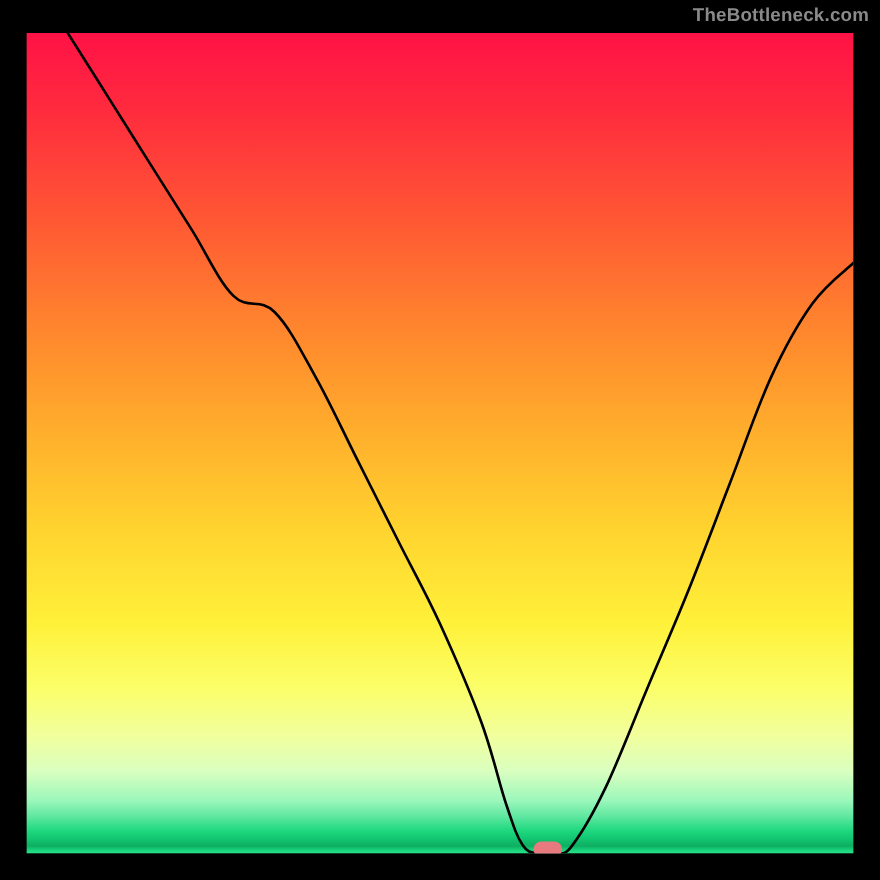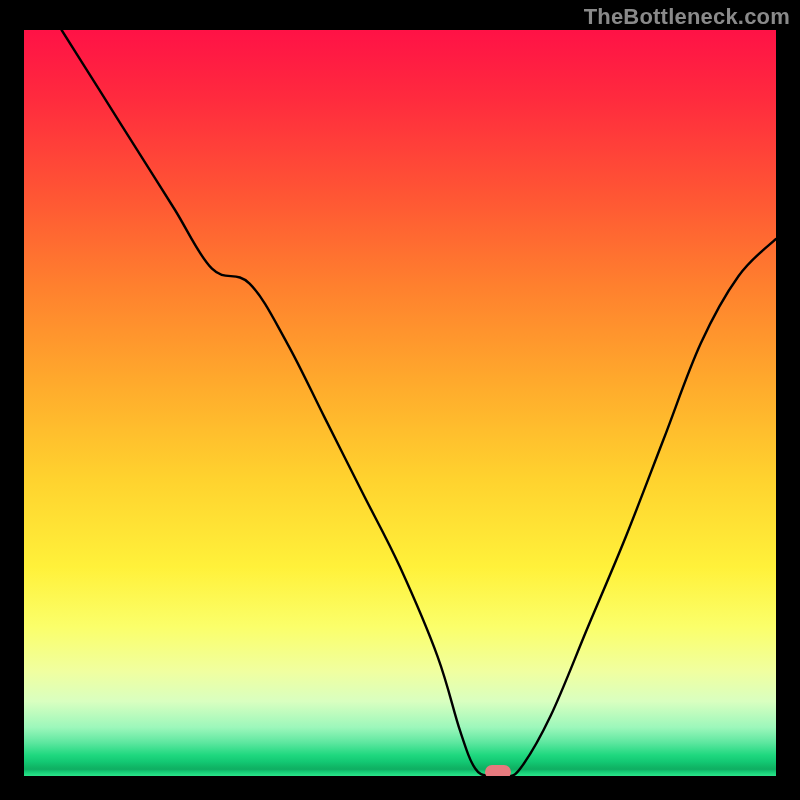--- a/index.html
+++ b/index.html
@@ -8,21 +8,21 @@
     width: 800px;
     height: 800px;
     background: #000;
     position: relative;
   }
   .attribution {
     position: absolute;
     top: 4px;
     right: 10px;
     font-family: Arial, Helvetica, sans-serif;
-    font-size: 22px;
+    font-size: 17px;
     font-weight: bold;
     color: #8a8a8a;
     letter-spacing: 0.2px;
     z-index: 5;
   }
   .plot {
     position: absolute;
     left: 24px;
     top: 30px;
     width: 752px;

